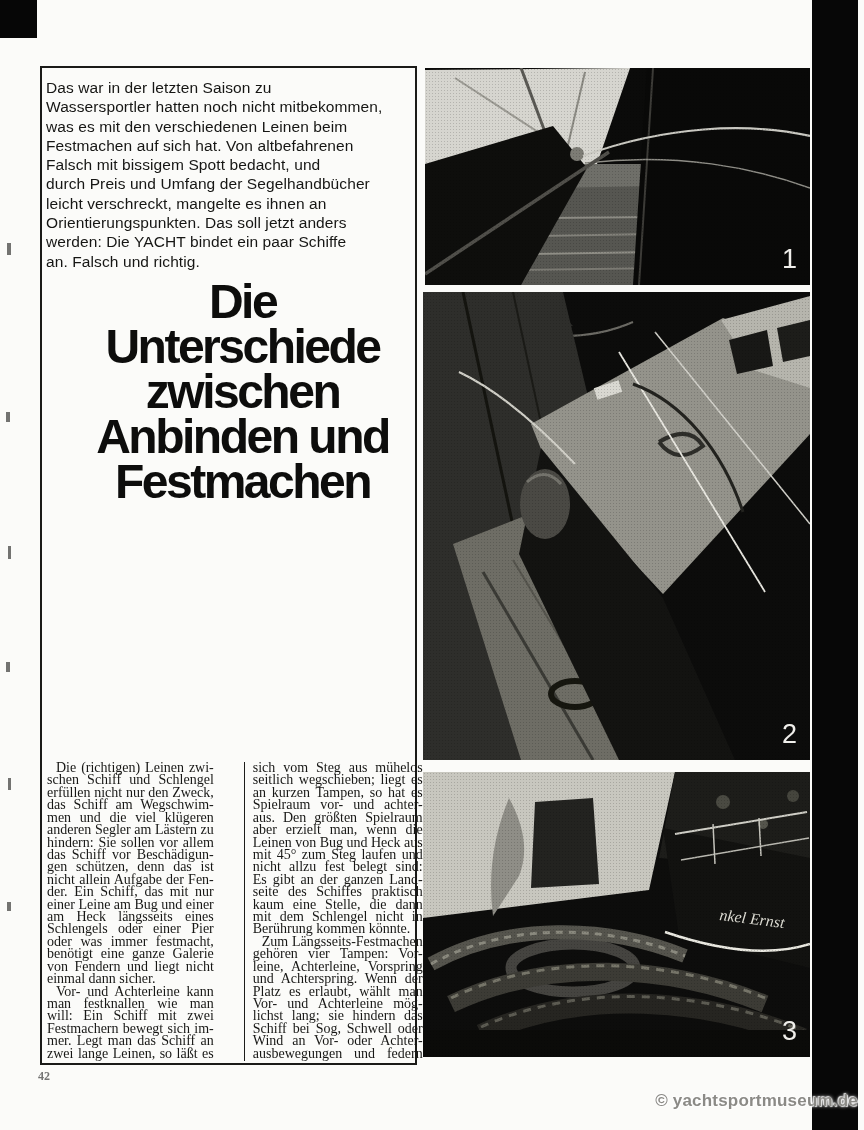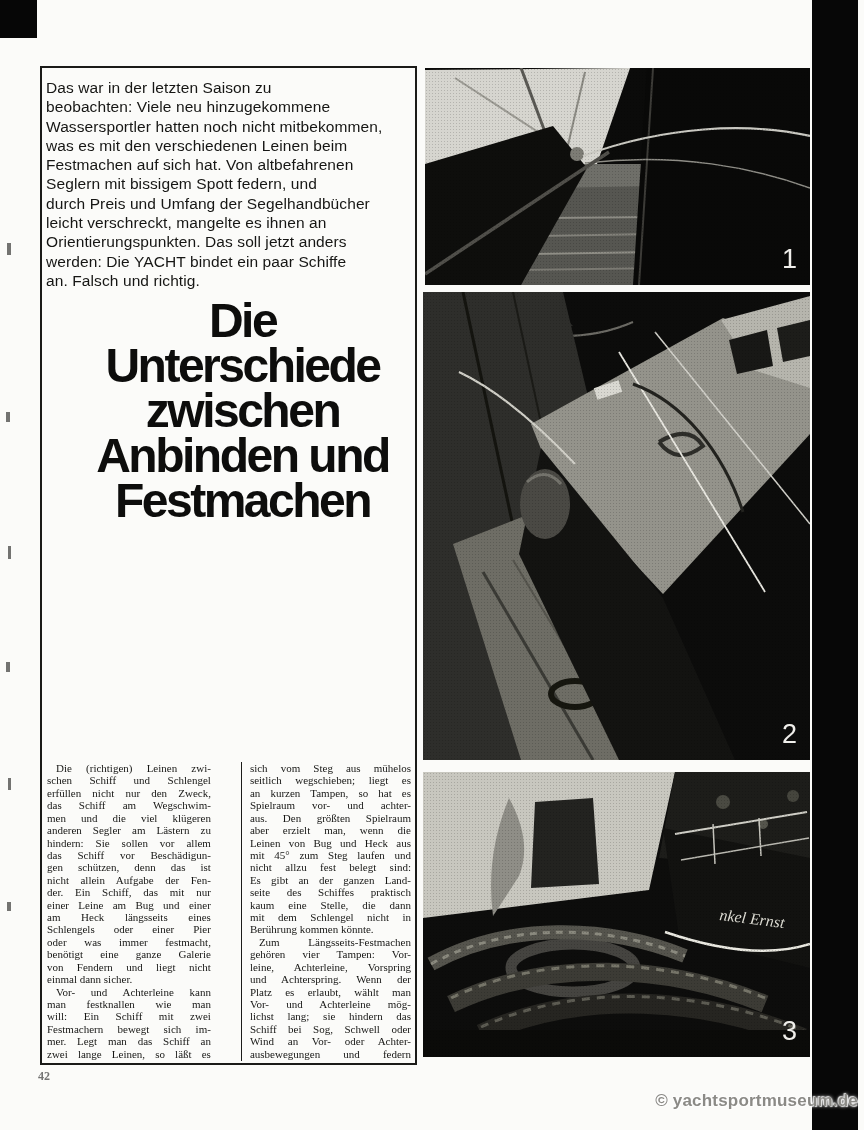--- a/index.html
+++ b/index.html
@@ -21,21 +21,21 @@
   .intro{
     margin:10px 4px 0 4px;text-align:left;
     font-size:15.5px;line-height:19.3px;letter-spacing:.1px;color:#161614;
   }
   .headline{
     margin:8px 0 0 0;text-align:center;font-weight:bold;
     font-size:48px;line-height:45px;letter-spacing:-2.5px;color:#0d0d0c;padding-left:28px;
   }
   .columns{
     position:absolute;left:5px;right:4px;bottom:2px;height:299px;display:flex;
-    font-family:"Liberation Serif",serif;font-size:11px;line-height:12.42px;color:#171715;gap:24px;
+    font-family:"Liberation Serif",serif;font-size:14px;line-height:12.42px;color:#171715;gap:24px;
   }
   .col{width:50%;box-sizing:border-box;}
   .col-1{padding-right:6px;}
   .col-2{border-left:1.6px solid #1c1c1a;padding-left:8px;}
   .bline{text-align:justify;text-align-last:justify;white-space:nowrap;}
   .bline.jlast{text-align-last:left;}
   .bline.ind{text-indent:9px;}
 
   .page-number{
     position:absolute;left:38px;top:1069px;
@@ -74,25 +74,24 @@
   <div class="dash" style="left:7px;top:243px;width:4px;height:12px"></div>
   <div class="dash" style="left:6px;top:412px;width:4px;height:10px"></div>
   <div class="dash" style="left:8px;top:546px;width:3px;height:13px"></div>
   <div class="dash" style="left:6px;top:662px;width:4px;height:10px"></div>
   <div class="dash" style="left:8px;top:778px;width:3px;height:12px"></div>
   <div class="dash" style="left:7px;top:902px;width:4px;height:9px"></div>
 
   <section class="content-box">
     <div class="intro" id="intro">
         <div class="">Das war in der letzten Saison zu</div>
-        <div class="">beobachten: Viele neu hinzugekommene</div>
         <div class="">Wassersportler hatten noch nicht mitbekommen,</div>
         <div class="">was es mit den verschiedenen Leinen beim</div>
         <div class="">Festmachen auf sich hat. Von altbefahrenen</div>
-        <div class="">Seglern mit bissigem Spott federn, und</div>
+        <div class="">Falsch mit bissigem Spott bedacht, und</div>
         <div class="">durch Preis und Umfang der Segelhandbücher</div>
         <div class="">leicht verschreckt, mangelte es ihnen an</div>
         <div class="">Orientierungspunkten. Das soll jetzt anders</div>
         <div class="">werden: Die YACHT bindet ein paar Schiffe</div>
         <div class="">an. Falsch und richtig.</div>
       </div>
     <h1 class="headline" id="headline">
         <div class="">Die</div>
         <div class="">Unterschiede</div>
         <div class="">zwischen</div>

